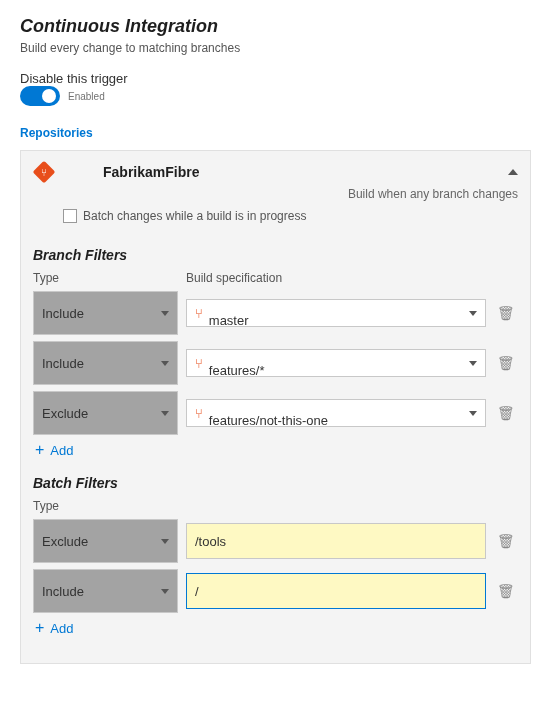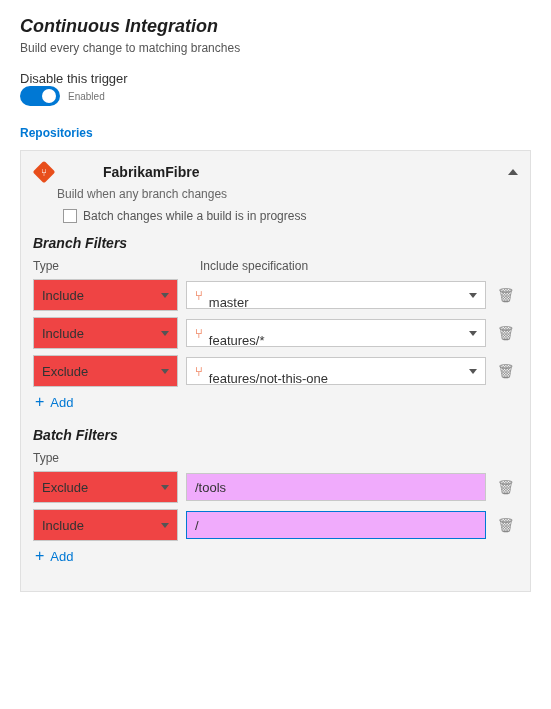--- a/index.html
+++ b/index.html
@@ -116,28 +116,29 @@
       border-right: 5px solid transparent;
       border-bottom: 6px solid #555;
       cursor: pointer;
     }
 
     .repo-subtitle {
       font-size: 12px;
       color: #666;
       margin-bottom: 8px;
       margin-left: 24px;
+      text-align: right;
     }
 
     .batch-row {
       display: flex;
       align-items: center;
       gap: 6px;
       margin-left: 30px;
-      margin-bottom: 12px;
+      margin-bottom: 24px;
     }
 
     .checkbox {
       width: 14px;
       height: 14px;
       border: 1px solid #999;
       background: #fff;
       flex-shrink: 0;
     }
 
@@ -153,21 +154,21 @@
     .filters-title {
       font-size: 14px;
       font-weight: 600;
       color: #1e1e1e;
       margin-bottom: 8px;
       font-style: italic;
     }
 
     .filters-header-row {
       display: flex;
-      gap: 22px;
+      gap: 8px;
       margin-bottom: 6px;
     }
 
     .col-type-label {
       width: 145px;
       font-size: 12px;
       color: #555;
     }
 
     .col-spec-label {
@@ -178,23 +179,23 @@
 
     .filter-row {
       display: flex;
       align-items: center;
       gap: 8px;
       margin-bottom: 6px;
     }
 
     .type-dropdown {
       width: 145px;
-      height: 32px;
+      height: 44px;
       border: 1px solid #c8c8c8;
-      background: #ef4444;
+      background: #a3a3a3;
       display: flex;
       align-items: center;
       justify-content: space-between;
       padding: 0 8px;
       cursor: pointer;
     }
 
     .type-dropdown-text {
       font-size: 13px;
       color: #333;
@@ -260,23 +261,23 @@
       margin-left: 2px;
     }
 
     .add-plus {
       font-size: 16px;
       font-weight: 300;
     }
 
     .path-spec-input {
       flex: 1;
-      height: 28px;
+      height: 36px;
       border: 1px solid #c8c8c8;
-      background: #f0abfc;
+      background: #fef9c3;
       padding: 0 8px;
       font-size: 13px;
       color: #333;
       outline: none;
     }
 
     .path-spec-input-focused {
       border: 1px solid #0078d4;
     }
   </style>
@@ -312,21 +313,21 @@
       <div class="repo-subtitle">Build when any branch changes</div>
       <div class="batch-row">
         <div class="checkbox"></div>
         <span class="batch-label">Batch changes while a build is in progress</span>
       </div>
 
       <div class="filters-section">
         <div class="filters-title">Branch Filters</div>
         <div class="filters-header-row">
           <div class="col-type-label">Type</div>
-          <div class="col-spec-label">Include specification</div>
+          <div class="col-spec-label">Build specification</div>
         </div>
 
         <div class="filter-row">
           <div class="type-dropdown">
             <span class="type-dropdown-text">Include</span>
             <div class="chevron-down-icon"></div>
           </div>
           <div class="spec-dropdown">
             <div class="spec-inner">
               <span class="branch-icon">⑂</span>

